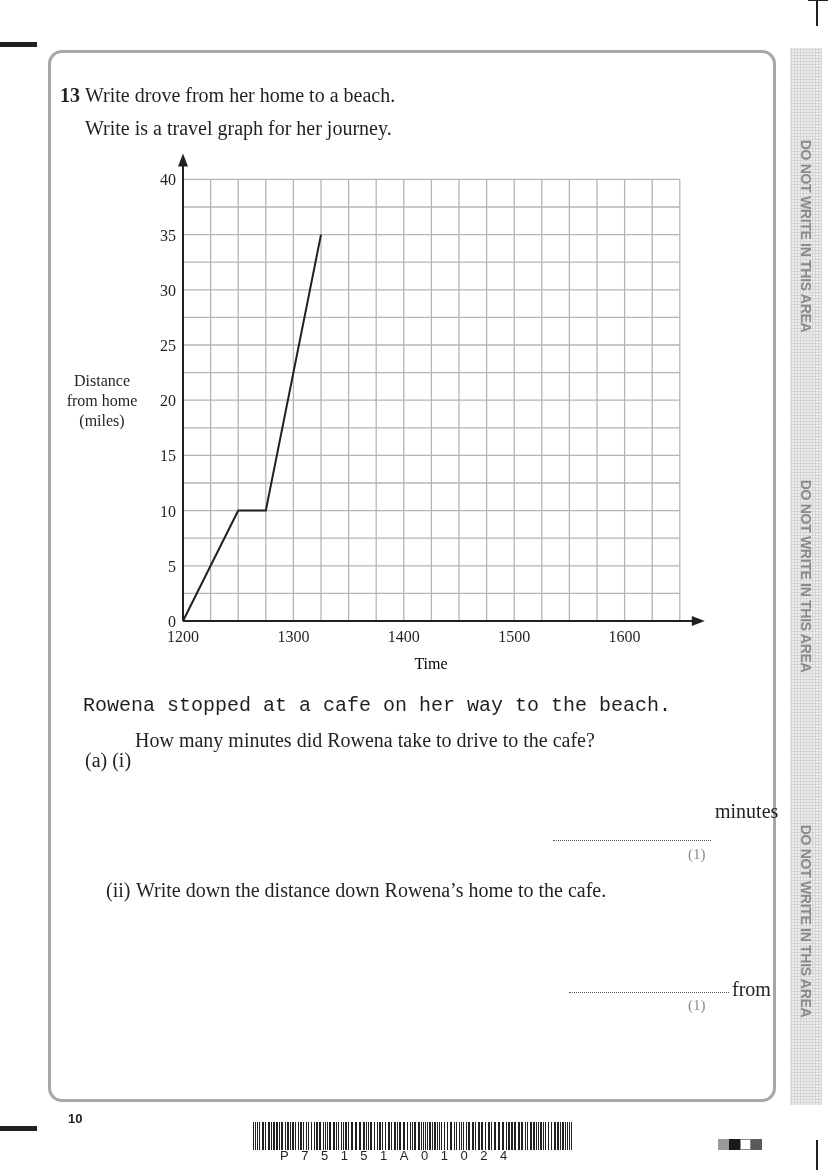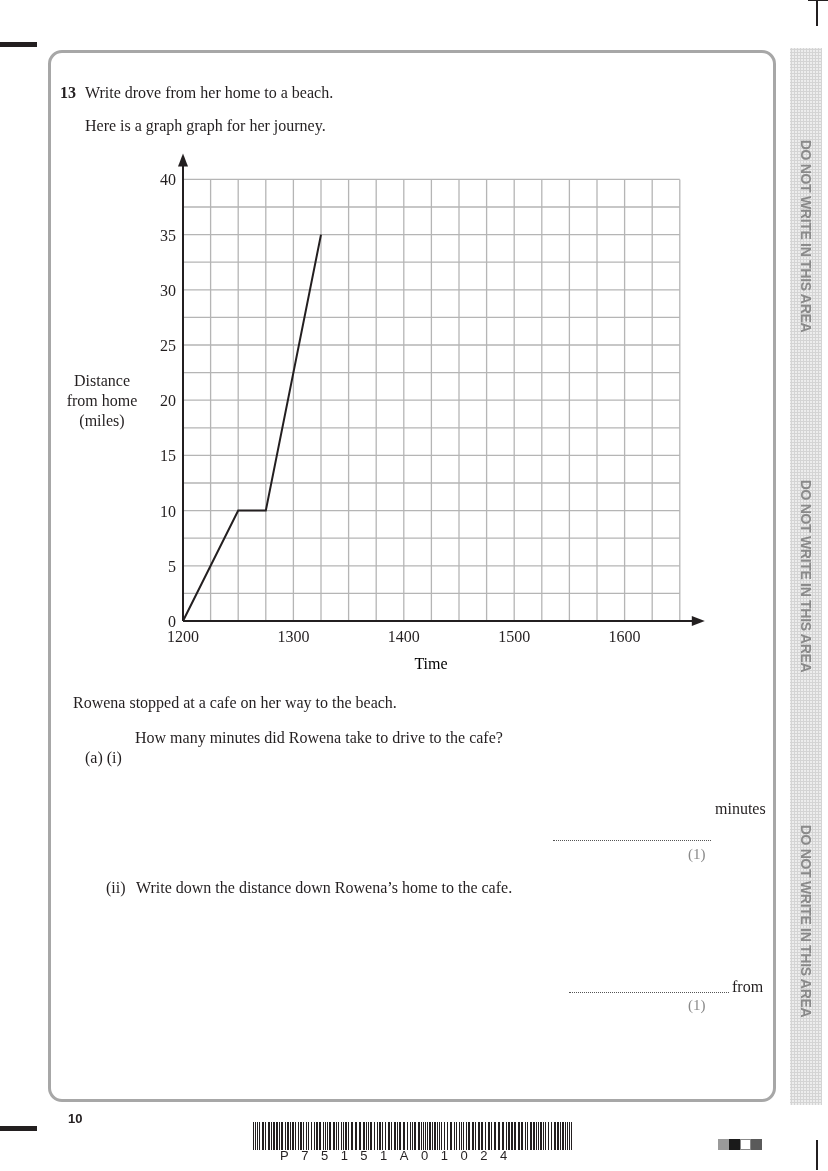--- a/index.html
+++ b/index.html
@@ -10,21 +10,21 @@
   .margin-strip { position:absolute; left:790px; top:48px; width:32px; height:1057px;
            background-color:#ededed;
            background-image: radial-gradient(#d4d4d4 1px, transparent 1.2px);
            background-size:3px 3px; }
   .dnw { position:absolute; left:806px; width:0; height:0; }
   .dnw span { position:absolute; transform:translate(-50%,-50%) rotate(90deg);
            white-space:nowrap; font-family:"Liberation Sans", sans-serif; font-weight:bold;
            font-size:14px; color:#8a8a8a; letter-spacing:-0.3px; }
   .tick-mark-left { position:absolute; left:0; height:5px; width:37px; background:#231f20; }
   .corner { position:absolute; border-color:#231f20; border-style:solid; }
-  .txt { position:absolute; font-size:16px; white-space:nowrap; }
+  .txt { position:absolute; font-size:20px; white-space:nowrap; }
   .qnum { font-weight:bold; }
   .marks { position:absolute; font-size:15px; color:#8a8a8a; }
   .dots { position:absolute; border-bottom:1px dotted #555; height:0; }
   .page-num { position:absolute; left:68px; top:1111px; font-family:"Liberation Sans", sans-serif;
            font-weight:bold; font-size:13px; }
   .barcode { position:absolute; left:253px; top:1122px; width:323px; height:28px; }
   .barcode-text { position:absolute; left:280px; top:1148px; font-family:"Liberation Sans", sans-serif;
            font-size:13px; letter-spacing:12.5px; color:#231f20; }
   .squares { position:absolute; left:718px; top:1139px; display:flex; }
   .squares div { width:11px; height:11px; box-sizing:border-box; }
@@ -47,21 +47,21 @@
   </div>
 <div class="dnw" style="top:576px;">
     <span>DO NOT WRITE IN THIS AREA</span>
   </div>
 <div class="dnw" style="top:921px;">
     <span>DO NOT WRITE IN THIS AREA</span>
   </div>
 
 <div class="txt qnum" style="left:60px;top:84px;">13</div>
 <div class="txt" style="left:85px;top:84px;">Write drove from her home to a beach.</div>
-<div class="txt" style="left:85px;top:117px;">Here is a graph graph for her journey.</div>
+<div class="txt" style="left:85px;top:117px;">Write is a travel graph for her journey.</div>
 
 <svg style="position:absolute;left:0;top:0;" width="828" height="700" viewBox="0 0 828 700">
   <g id="grid">
       <line x1="210.6" y1="179.39999999999998" x2="210.6" y2="621" stroke="#b5b5b5" stroke-width="1.3"></line>
       <line x1="238.2" y1="179.39999999999998" x2="238.2" y2="621" stroke="#b5b5b5" stroke-width="1.3"></line>
       <line x1="265.8" y1="179.39999999999998" x2="265.8" y2="621" stroke="#b5b5b5" stroke-width="1.3"></line>
       <line x1="293.4" y1="179.39999999999998" x2="293.4" y2="621" stroke="#b5b5b5" stroke-width="1.3"></line>
       <line x1="321" y1="179.39999999999998" x2="321" y2="621" stroke="#b5b5b5" stroke-width="1.3"></line>
       <line x1="348.6" y1="179.39999999999998" x2="348.6" y2="621" stroke="#b5b5b5" stroke-width="1.3"></line>
       <line x1="376.20000000000005" y1="179.39999999999998" x2="376.20000000000005" y2="621" stroke="#b5b5b5" stroke-width="1.3"></line>
@@ -117,21 +117,21 @@
     </g>
   <polyline id="series-line" fill="none" stroke="#231f20" stroke-width="2" points="183,621 238.2,510.6 265.8,510.6 321,234.59999999999997"></polyline>
   <text id="xlabel" x="431" y="669" text-anchor="middle" font-size="16">Time</text>
   <g id="ylabel">
       <text x="102" y="386" text-anchor="middle" font-size="16" fill="#231f20">Distance</text>
       <text x="102" y="406" text-anchor="middle" font-size="16" fill="#231f20">from home</text>
       <text x="102" y="426" text-anchor="middle" font-size="16" fill="#231f20">(miles)</text>
     </g>
 </svg>
 
-<div class="txt" style="left:73px;top:694px;">Rowena stopped at a cafe on her way to the beach.</div>
+<div class="txt" style="left:83px;top:694px;font-family:Liberation Mono, monospace;">Rowena stopped at a cafe on her way to the beach.</div>
 <div class="txt" style="left:85px;top:729px;margin-top:20px;">(a) (i)</div>
 <div class="txt" style="left:135px;top:729px;">How many minutes did Rowena take to drive to the cafe?</div>
 
 <div class="dots" style="left:553px;top:840px;width:158px;"></div>
 <div class="txt" style="left:715px;top:800px;">minutes</div>
 <div class="marks" style="left:688px;top:846px;">(1)</div>
 
 <div class="txt" style="left:106px;top:879px;text-align:center;">(ii)</div>
 <div class="txt" style="left:136px;top:879px;">Write down the distance down Rowena’s home to the cafe.</div>
 

